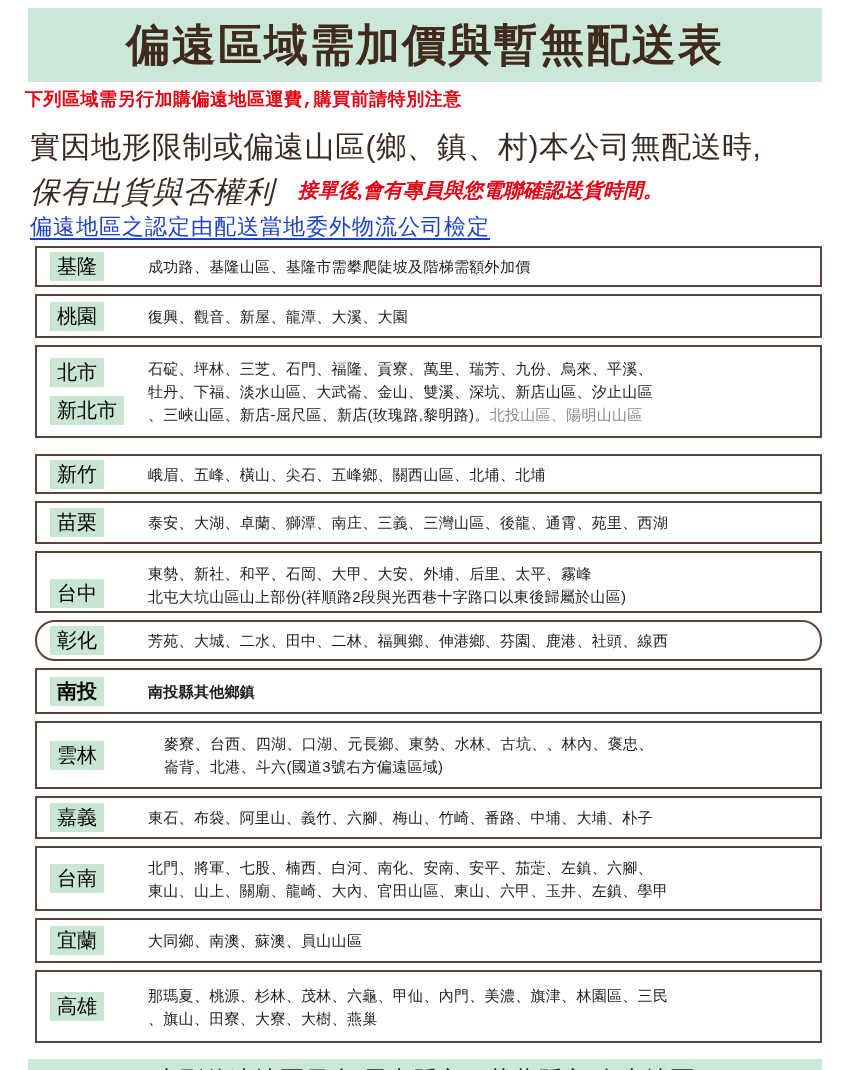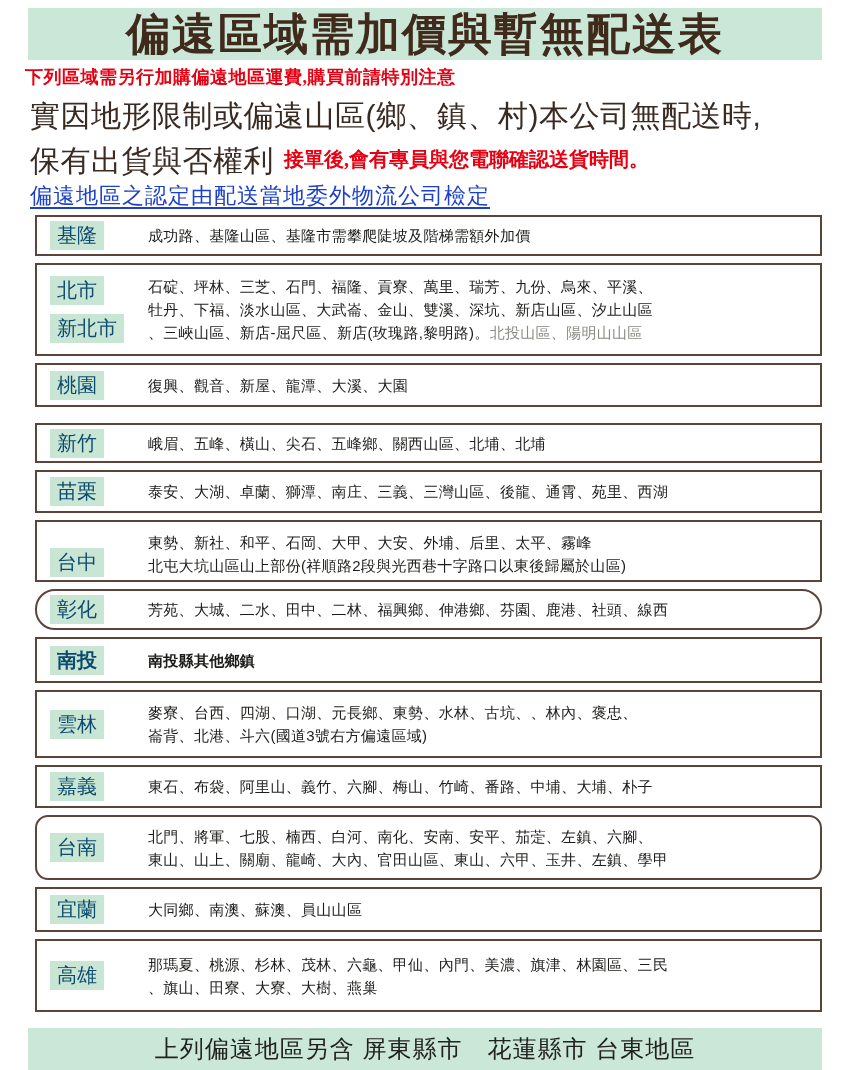--- a/index.html
+++ b/index.html
@@ -2,56 +2,56 @@
 <html><head>
 <meta charset="utf-8">
 <style>
   html,body{margin:0;padding:0;}
   body{
     width:850px;height:1070px;background:#ffffff;overflow:hidden;
     font-family:"Liberation Sans", sans-serif;
     -webkit-font-smoothing:antialiased;
   }
   .banner{
-    margin:8px 28px 0 28px;height:52px;background:var(--green);
+    margin:8px 28px 0 28px;height:74px;background:var(--green);
     display:flex;align-items:center;justify-content:center;
   }
   .banner-title{
     color:var(--brown-dark);font-size:44px;font-weight:bold;letter-spacing:2px;line-height:1;
   }
   .red-notice{
     margin:5px 0 0 25px;color:var(--red);font-size:18px;font-weight:bold;
-    font-family:Liberation Serif, serif;letter-spacing:.5px;
+    font-family:Liberation Mono, monospace;letter-spacing:.5px;
   }
   .line1{
-    margin:7px 0 0 30px;color:var(--brown-text);font-size:30px;letter-spacing:.5px;line-height:1.3;
+    margin:16px 0 0 30px;color:var(--brown-text);font-size:30px;letter-spacing:.5px;line-height:1.3;
   }
   .line2{
-    margin:9px 0 0 30px;display:flex;align-items:flex-end;gap:10px;
+    margin:9px 0 0 30px;display:flex;align-items:flex-end;gap:10px;font-style:italic;
   }
   .line2-main{color:var(--brown-text);font-size:30px;letter-spacing:.5px;line-height:1.1;}
   .line2-red{
     color:var(--red);font-size:20px;font-weight:bold;
-    font-family:"Liberation Serif", serif;padding-bottom:4px;
+    font-family:"Liberation Serif", serif;padding-bottom:4px;margin-left:14px;
   }
   .line3{
     margin:6px 0 0 30px;color:var(--blue);font-size:22px;letter-spacing:1px;
     text-decoration:underline;text-underline-offset:4px;line-height:1.15;
   }
   .rtable{margin:7px 0 0 35px;width:787px;}
   .rrow{
     box-sizing:border-box;border:2px solid var(--border);background:#ffffff;
     margin-bottom:7px;display:flex;align-items:center;padding:3px 8px 3px 13px;
   }
   .rlabels{
     width:88px;flex-shrink:0;display:flex;flex-direction:column;
     gap:9px;align-items:flex-start;
   }
   .rlabel{
-    background:var(--green-label);color:#0c4a6e;font-size:20px;
+    background:var(--green-label);color:#000000;font-size:20px;
     padding:2px 7px;line-height:1.25;white-space:nowrap;
   }
   .rcontent{
     color:#1c1c1a;font-size:15px;line-height:1.55;margin-left:10px;letter-spacing:.3px;
   }
   .rlines{white-space:pre-line;}
   .rgray{color:var(--gray);}
   .footer-banner{
     margin:16px 28px 0 28px;height:42px;background:var(--green);
     display:flex;align-items:center;justify-content:center;
@@ -79,41 +79,41 @@
 <div class="rtable">
   <div class="rrow" style="min-height: 41px;">
     <div class="rlabels">
         <span class="rlabel">基隆</span>
       </div>
     <div class="rcontent">
       <span class="rlines">成功路、基隆山區、基隆市需攀爬陡坡及階梯需額外加價</span><span class="rgray"></span>
     </div>
   </div>
 
+  <div class="rrow" style="min-height: 44px;">
+    <div class="rlabels">
+        <span class="rlabel">桃園</span>
+      </div>
+    <div class="rcontent">
+      <span class="rlines">復興、觀音、新屋、龍潭、大溪、大園</span><span class="rgray"></span>
+    </div>
+  </div>
+
   <div class="rrow" style="min-height: 93px;">
     <div class="rlabels">
         <span class="rlabel">北市</span>
         <span class="rlabel">新北市</span>
       </div>
     <div class="rcontent">
       <span class="rlines">石碇、坪林、三芝、石門、福隆、貢寮、萬里、瑞芳、九份、烏來、平溪、
 牡丹、下福、淡水山區、大武崙、金山、雙溪、深坑、新店山區、汐止山區
 、三峽山區、新店-屈尺區、新店(玫瑰路,黎明路)。</span><span class="rgray">北投山區、陽明山山區</span>
     </div>
   </div>
 
-  <div class="rrow" style="min-height: 44px;">
-    <div class="rlabels">
-        <span class="rlabel">桃園</span>
-      </div>
-    <div class="rcontent">
-      <span class="rlines">復興、觀音、新屋、龍潭、大溪、大園</span><span class="rgray"></span>
-    </div>
-  </div>
-
   <div class="rrow" style="min-height: 40px; margin-top: 16px;">
     <div class="rlabels">
         <span class="rlabel">新竹</span>
       </div>
     <div class="rcontent">
       <span class="rlines">峨眉、五峰、橫山、尖石、五峰鄉、關西山區、北埔、北埔</span><span class="rgray"></span>
     </div>
   </div>
 
   <div class="rrow" style="min-height: 43px;">
@@ -146,40 +146,40 @@
 
   <div class="rrow" style="min-height: 46px; font-weight: bold;">
     <div class="rlabels">
         <span class="rlabel">南投</span>
       </div>
     <div class="rcontent">
       <span class="rlines">南投縣其他鄉鎮</span><span class="rgray"></span>
     </div>
   </div>
 
-  <div class="rrow" style="min-height: 68px;">
+  <div class="rrow" style="min-height: 68px; gap: 16px;">
     <div class="rlabels">
         <span class="rlabel">雲林</span>
       </div>
     <div class="rcontent">
       <span class="rlines">麥寮、台西、四湖、口湖、元長鄉、東勢、水林、古坑、、林內、褒忠、
 崙背、北港、斗六(國道3號右方偏遠區域)</span><span class="rgray"></span>
     </div>
   </div>
 
   <div class="rrow" style="min-height: 43px;">
     <div class="rlabels">
         <span class="rlabel">嘉義</span>
       </div>
     <div class="rcontent">
       <span class="rlines">東石、布袋、阿里山、義竹、六腳、梅山、竹崎、番路、中埔、大埔、朴子</span><span class="rgray"></span>
     </div>
   </div>
 
-  <div class="rrow" style="min-height: 65px; border-radius: 13px;">
+  <div class="rrow" style="min-height: 65px;">
     <div class="rlabels">
         <span class="rlabel">台南</span>
       </div>
     <div class="rcontent">
       <span class="rlines">北門、將軍、七股、楠西、白河、南化、安南、安平、茄萣、左鎮、六腳、
 東山、山上、關廟、龍崎、大內、官田山區、東山、六甲、玉井、左鎮、學甲</span><span class="rgray"></span>
     </div>
   </div>
 
   <div class="rrow" style="min-height: 45px;">

